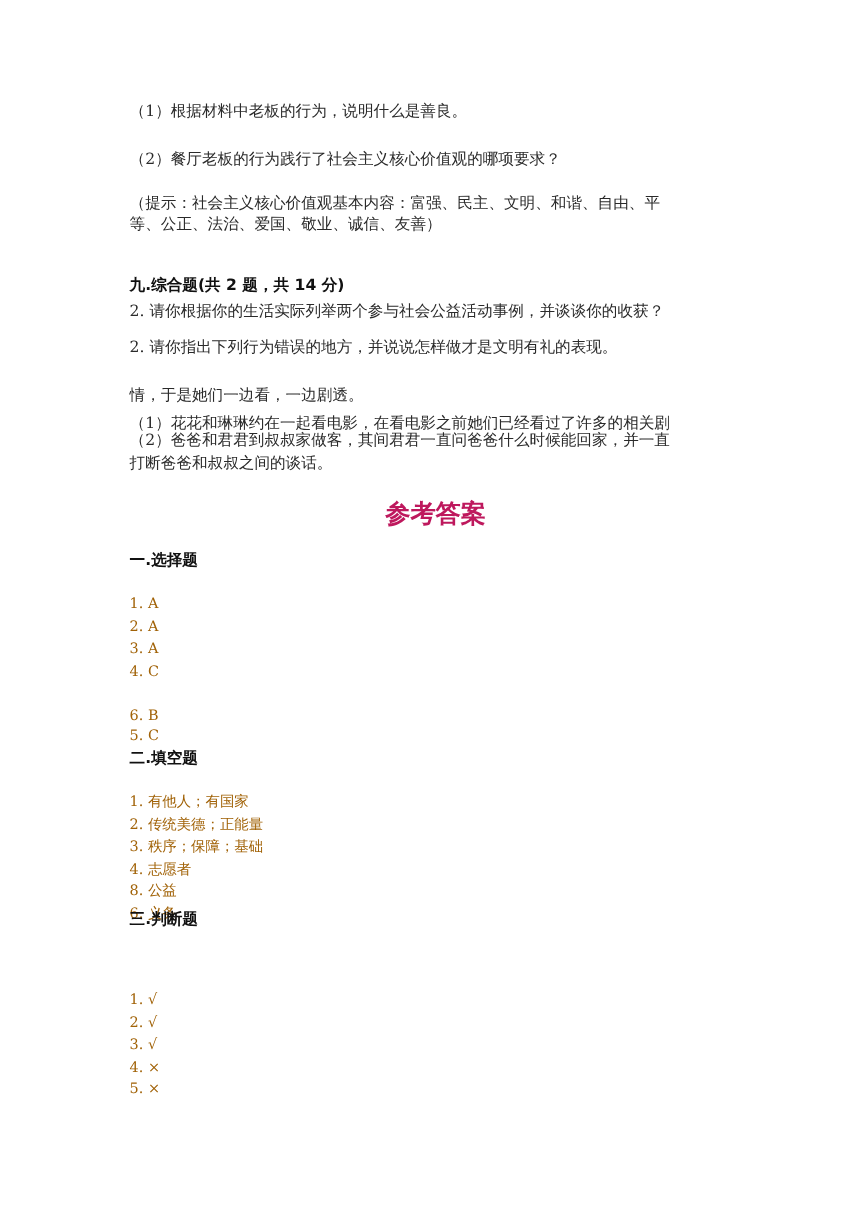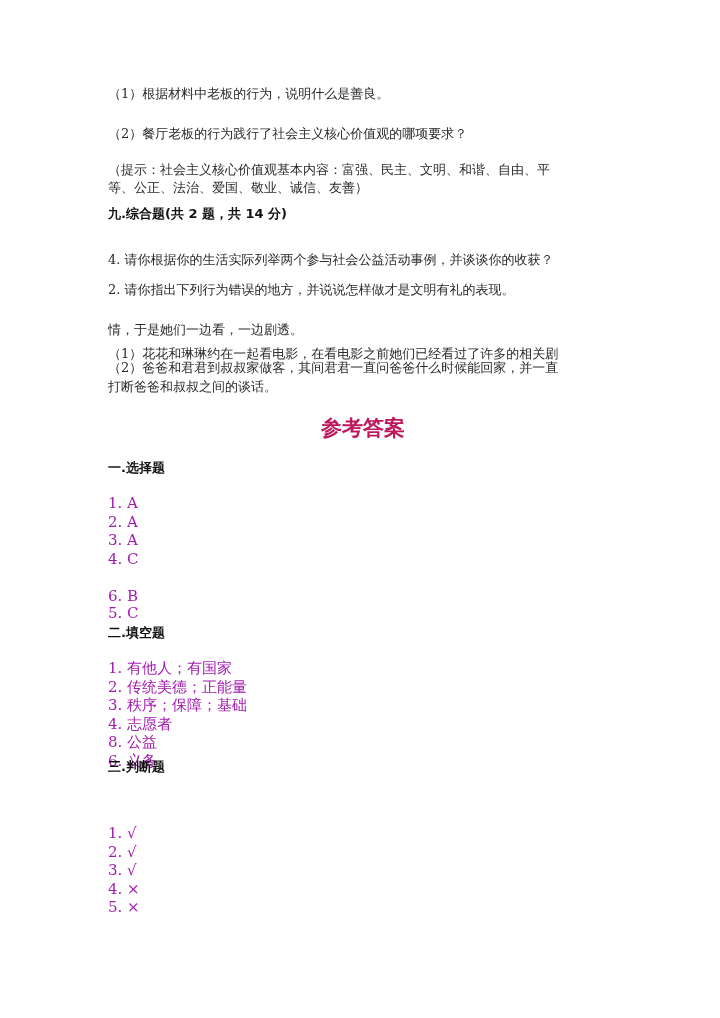--- a/index.html
+++ b/index.html
@@ -41,39 +41,39 @@
       text-align: center;
       font-family: "DejaVu Sans", "Liberation Sans", sans-serif;
       font-weight: bold;
       font-size: 21px;
       line-height: 28px;
       color: #be185d;
     }
     .ans {
       position: absolute;
       left: 0;
-      font-size: 15px;
+      font-size: 12px;
       line-height: 19px;
       white-space: nowrap;
-      color: #a21caf;
+      color: #a16207;
     }
   </style>
 </head>
 <body>
 
 <div class="page">
 
   <div class="line" style="top:84px;">（1）根据材料中老板的行为，说明什么是善良。</div>
   <div class="line" style="top:124px;">（2）餐厅老板的行为践行了社会主义核心价值观的哪项要求？</div>
   <div class="line" style="top:160px;">（提示：社会主义核心价值观基本内容：富强、民主、文明、和谐、自由、平</div>
   <div class="line" style="top:178px;">等、公正、法治、爱国、敬业、诚信、友善）</div>
 
-  <div class="line bold" style="top:204px;">九.综合题(共 2 题，共 14 分)</div>
+  <div class="line bold" style="top:229px;">九.综合题(共 2 题，共 14 分)</div>
 
-  <div class="line" style="top:250px;">4. 请你根据你的生活实际列举两个参与社会公益活动事例，并谈谈你的收获？</div>
+  <div class="line" style="top:250px;">2. 请你根据你的生活实际列举两个参与社会公益活动事例，并谈谈你的收获？</div>
   <div class="line" style="top:280px;">2. 请你指出下列行为错误的地方，并说说怎样做才是文明有礼的表现。</div>
 
   <div class="line" style="top:296px;margin-top:48px;">（1）花花和琳琳约在一起看电影，在看电影之前她们已经看过了许多的相关剧</div>
   <div class="line" style="top:320px;">情，于是她们一边看，一边剧透。</div>
 
   <div class="line" style="top:358px;">（2）爸爸和君君到叔叔家做客，其间君君一直问爸爸什么时候能回家，并一直</div>
   <div class="line" style="top:377px;">打断爸爸和叔叔之间的谈话。</div>
 
   <div class="title" style="top:414px;">参考答案</div>
 

